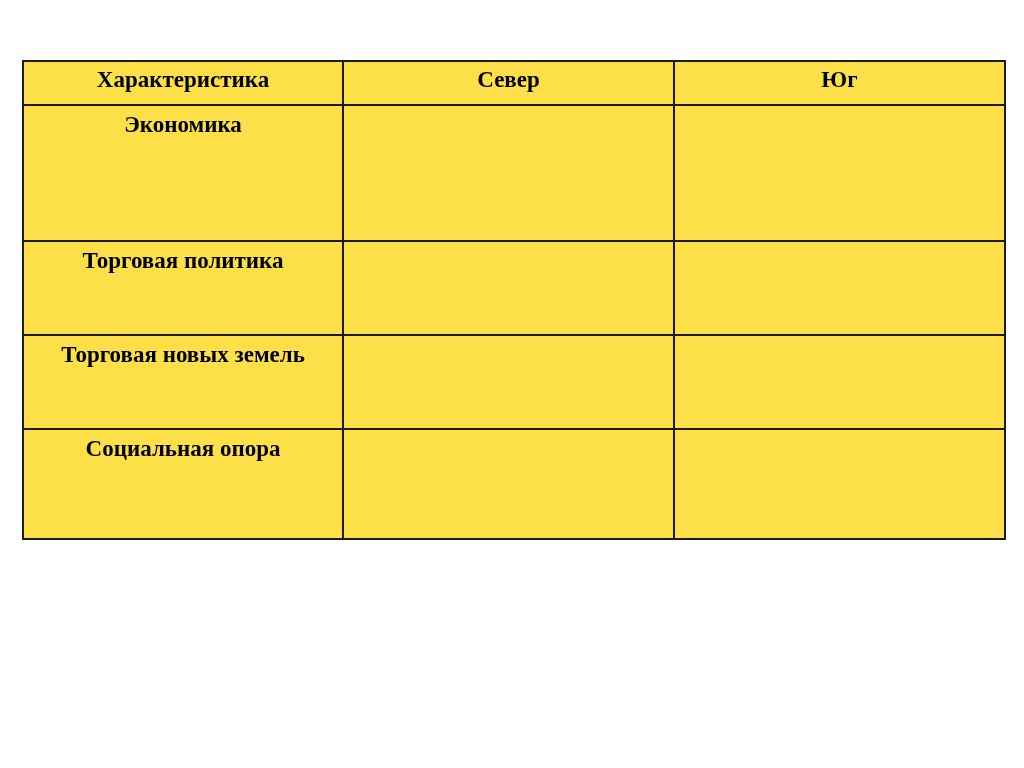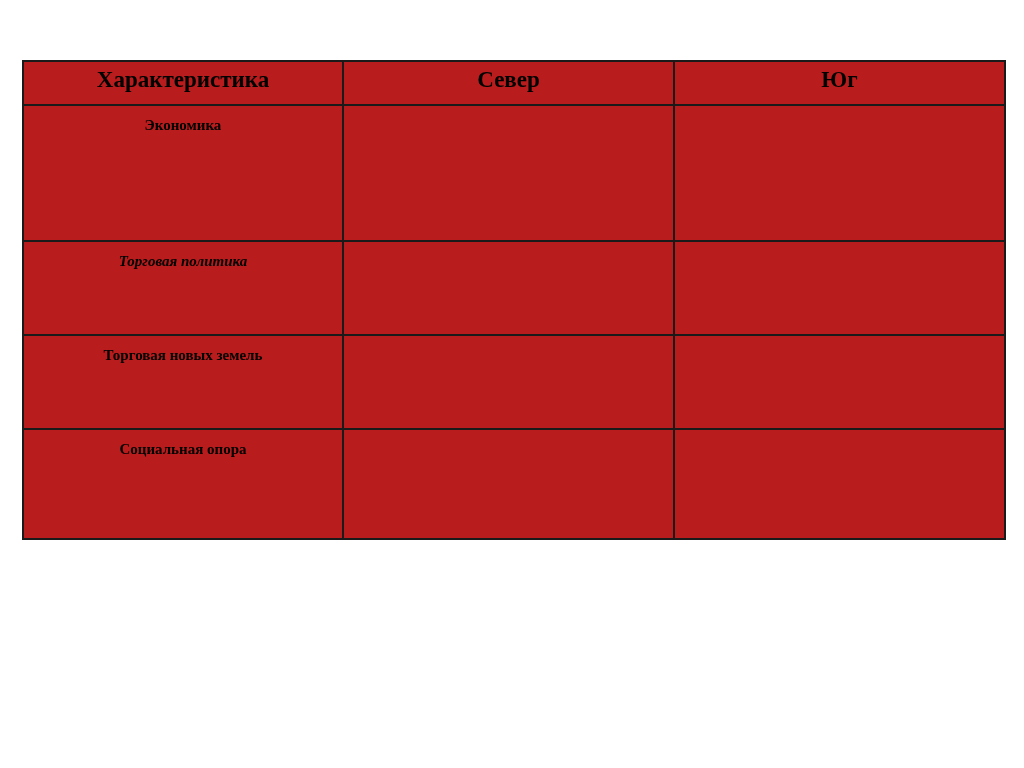--- a/index.html
+++ b/index.html
@@ -30,46 +30,46 @@
     border-collapse: collapse;
     table-layout: fixed;
     width: 982px;
     background: #ffffff;
   }
   table.compare-table td,
   table.compare-table th {
     border: 2px solid #1a1a1a;
     vertical-align: top;
     padding: 4px 6px;
-    background: #b91c1c;
+    background: #fde047;
   }
   col.col-feature { width: 320px; }
   col.col-north   { width: 331px; }
   col.col-south   { width: 331px; }
 
   .hdr-cell {
     text-align: center;
     font-weight: bold;
     font-size: 23px;
     line-height: 28px;
     height: 34px;
     vertical-align: middle;
   }
   .feature-cell {
     text-align: center;
     font-weight: bold;
-    font-size: 15px;
+    font-size: 23px;
     line-height: 30px;
     padding-top: 8px;
   }
   .empty-cell {
     text-align: left;
   }
   .row-econ td { height: 126px; }
-  .row-trade td { height: 84px; font-style: italic; }
+  .row-trade td { height: 84px; }
   .row-state td { height: 106px; }
   .row-land td { height: 84px; }
   .row-social td { height: 100px; }
   .row-social .feature-cell { white-space: nowrap; }
 </style>
 </head>
 <body>
 
 <div class="page">
   <div class="table-wrap">

